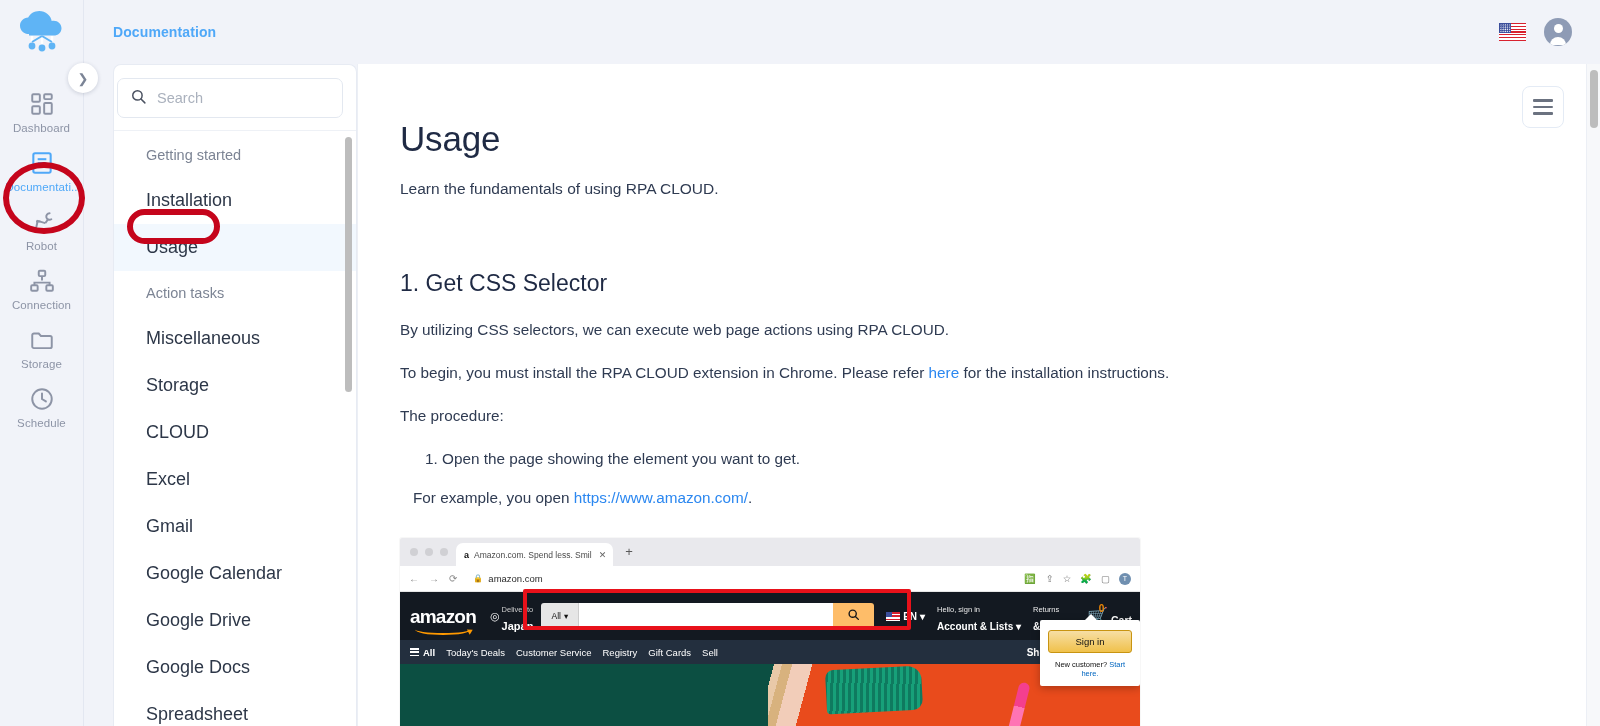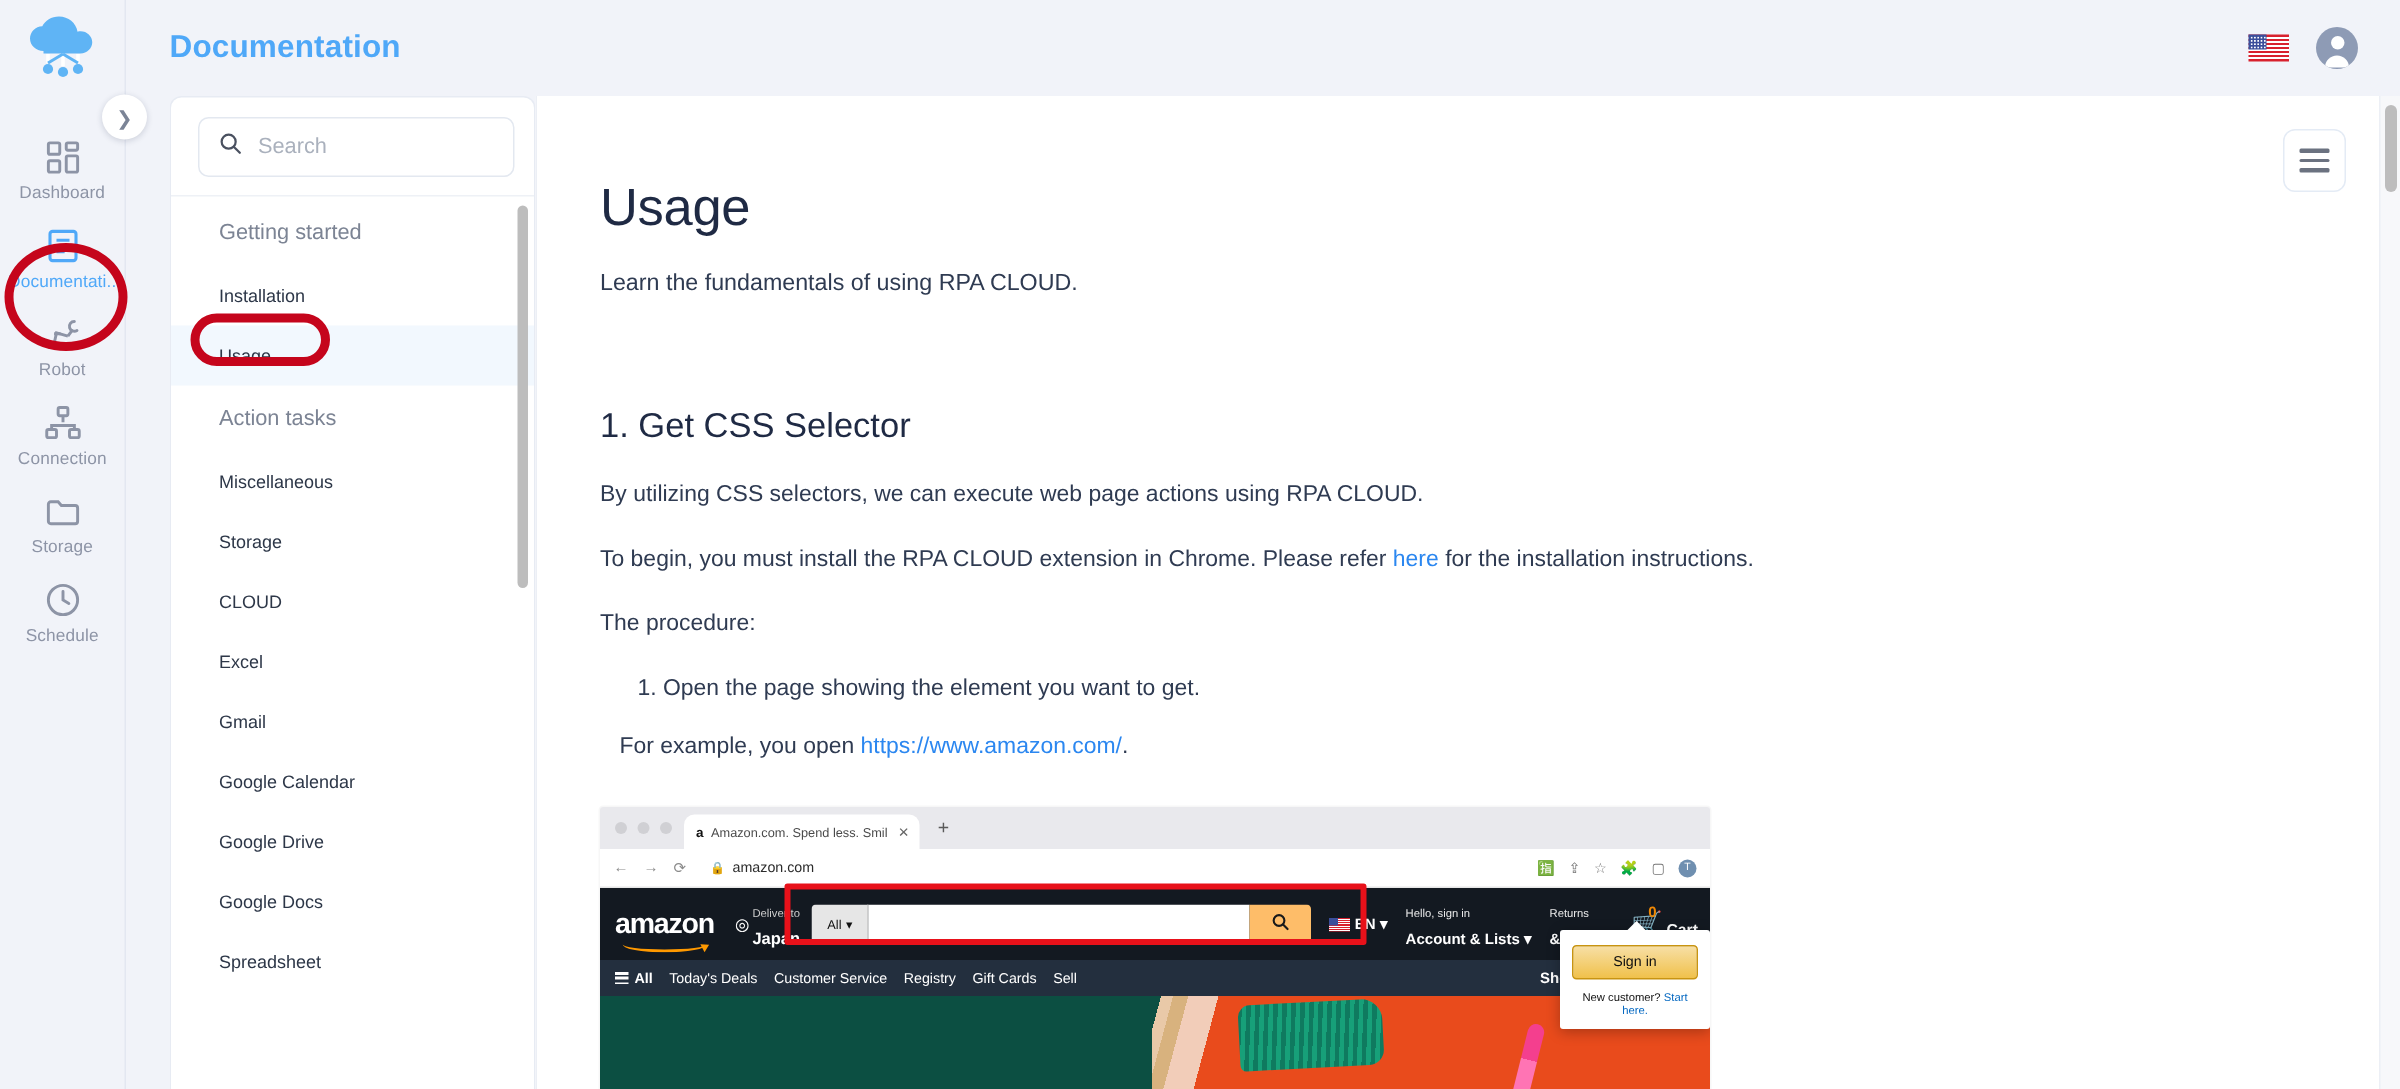--- a/index.html
+++ b/index.html
@@ -47,21 +47,21 @@
   
   .right { flex: 1 1 auto; height: 726px; display: flex; flex-direction: column; position: relative; background: #f1f3f9;}
 
   .topbar {
     height: 64px; flex: 0 0 64px;
     background: #f1f3f9;
     display: flex; align-items: center;
     padding: 0 28px 0 29px;
   }
   .topbar-title {
-    font-size: 21px; font-weight: bold; color: #4fa8f8; letter-spacing: .1px;
+    font-size: 14px; font-weight: bold; color: #4fa8f8; letter-spacing: .1px;
   }
   .topbar-right { margin-left: auto; display: flex; align-items: center; gap: 18px; }
   .flag {
     width: 27px; height: 18px; position: relative; display: block;
     background: repeating-linear-gradient(to bottom,
       #d8212e 0, #d8212e 1.385px, #ffffff 1.385px, #ffffff 2.77px);
     border: 0px;
   }
   .flag:after {
     content:""; position: absolute; left: 0; top: 0;
@@ -87,39 +87,39 @@
   
   .docnav {
     width: 244px; flex: 0 0 244px;
     background: #ffffff;
     border: 1px solid #e7ebf3;
     border-bottom: none;
     border-radius: 8px 8px 0 0;
     display: flex; flex-direction: column;
     overflow: hidden;
   }
-  .search-wrap { padding: 13px 13px 12px 18px; border-bottom: 1px solid #eef1f6;}
+  .search-wrap { padding: 13px 13px 12px 3px; border-bottom: 1px solid #eef1f6;}
   .search-box {
     height: 40px; border: 1px solid #e3e8f0; border-radius: 7px;
     display: flex; align-items: center; gap: 10px; padding: 0 12px;
     background: #fff;
   }
   .search-box input {
     border: none; outline: none; font-size: 14.5px; color: #2d3748;
     width: 100%; background: transparent; font-family: "Liberation Sans", sans-serif;
   }
   .search-box input::placeholder { color: #aab1bd; }
 
   .navlist { flex: 1 1 auto; overflow: hidden; position: relative; }
   .navlist-inner { padding-top: 2px; }
   .nav-section {
     padding: 14px 0 14px 32px; font-size: 14.5px; color: #7c8494;
   }
   .nav-item {
-    padding: 13px 0 13px 32px; font-size: 12px; color: #2d3748; cursor: pointer;
+    padding: 13px 0 13px 32px; font-size: 18px; color: #2d3748; cursor: pointer;
   }
   .nav-item.active { background: #f2f8fe; }
 
   .nav-scroll-track {
     position: absolute; right: 4px; top: 6px; bottom: 0; width: 7px;
   }
   .nav-scroll-thumb {
     position: absolute; right: 0; top: 0; width: 7px; height: 255px;
     background: #bdbdbd; border-radius: 4px;
   }

